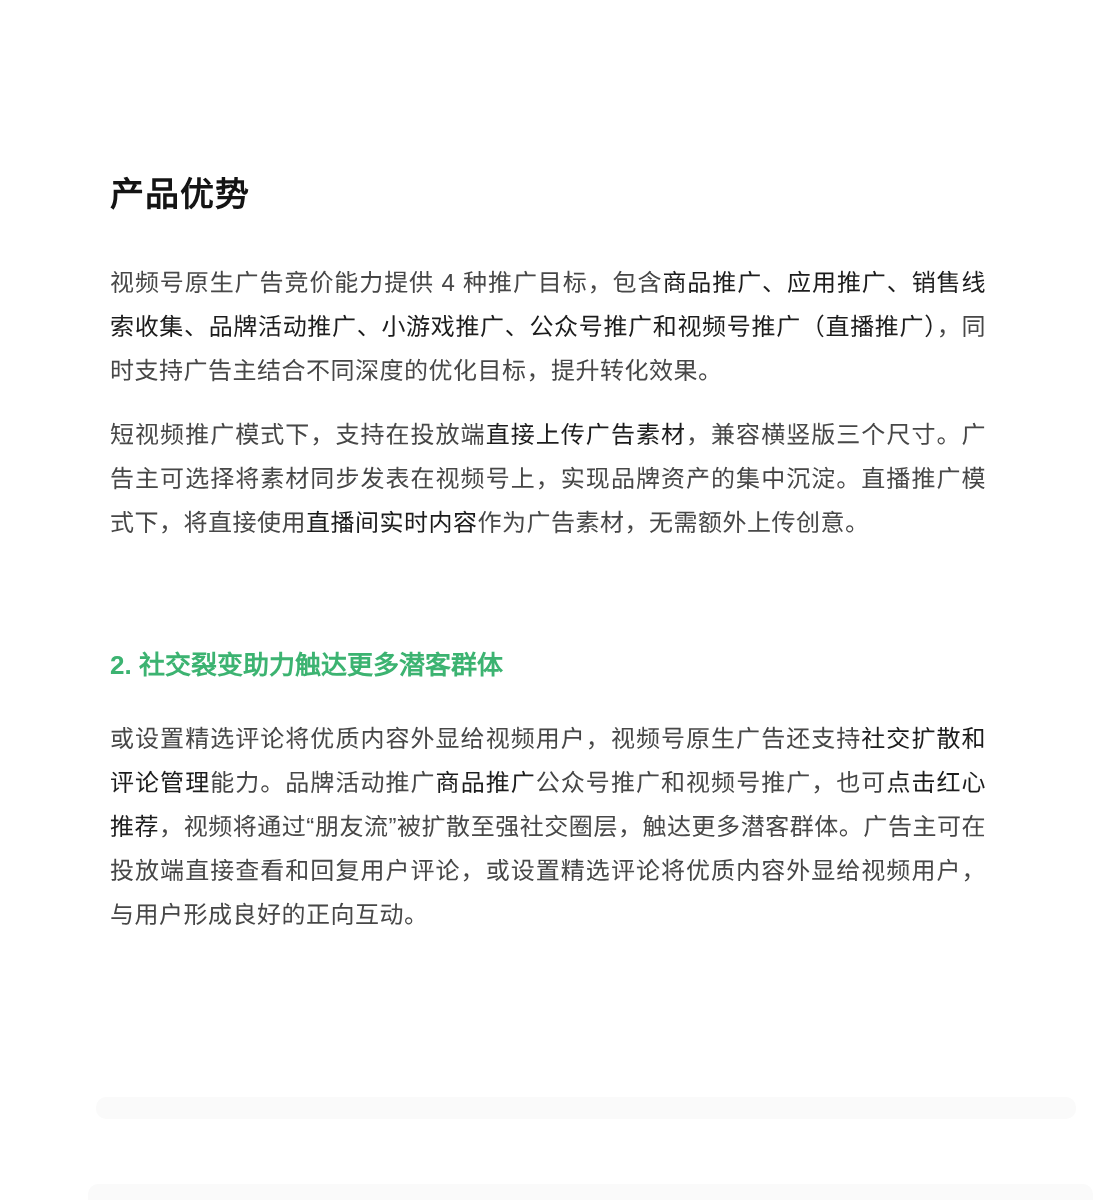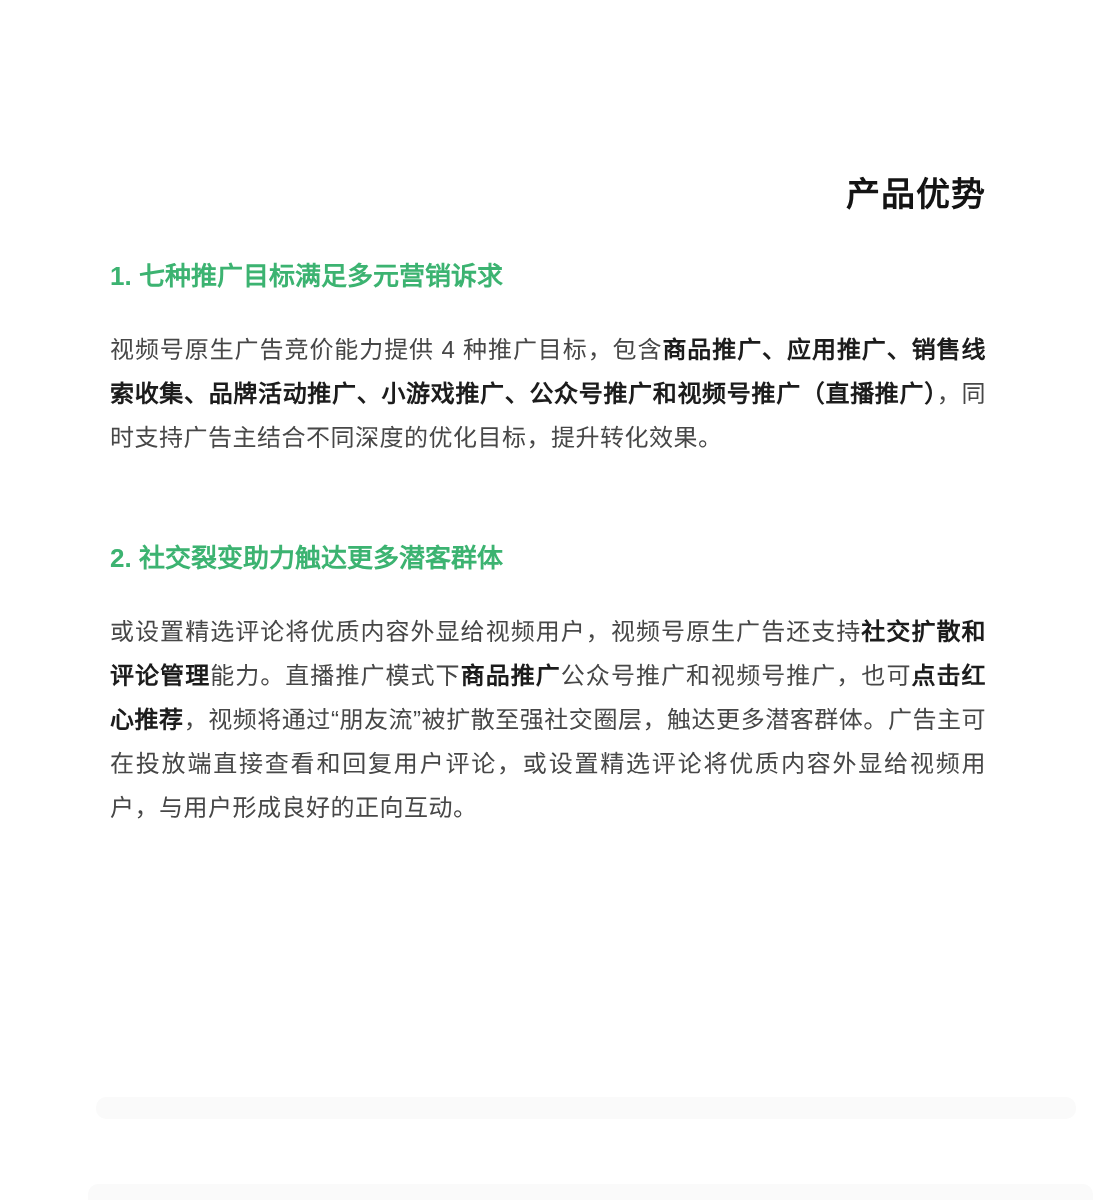--- a/index.html
+++ b/index.html
@@ -17,43 +17,43 @@
     position: absolute;
     left: 110px;
     top: 0;
     width: 876px;
   }
   .page-title {
     margin: 176px 0 16px 0;
     font-size: 34px;
     font-weight: 700;
     color: #141414;
-    text-align: right;
+    text-align: left;
     line-height: 37px;
     letter-spacing: 1px;
   }
   .section-1 { margin-top: 48px; }
-  .section-2 { margin-top: 83px; }
+  .section-2 { margin-top: 105px; }
   .section-heading {
     margin: 0 0 36px 0;
     font-size: 26px;
     font-weight: 700;
     color: var(--accent);
     line-height: 31px;
   }
   .paragraphs p {
     margin: 0 0 20px 0;
     font-size: 24px;
     line-height: 44px;
     color: #474747;
     text-align: justify;
     letter-spacing: 0.5px;
   }
   .paragraphs p strong {
-    font-weight: 700;
+    font-weight: 400;
     color: #1c1c1c;
   }
   .card-top {
     position: absolute;
     left: 96px;
     top: 1097px;
     width: 980px;
     height: 22px;
     background: #fafafa;
     border-radius: 10px;
@@ -69,29 +69,29 @@
   }
 </style>
 </head>
 <body>
 
 <div class="content">
 
   <h1 class="page-title">产品优势</h1>
 
   <section class="section-1">
-    <h2 class="section-heading">1. 七种推广目标满足多元营销诉求</h2>
     <div class="paragraphs">
         <p><span>视频号原生广告竞价能力提供 4 种推广目标，包含</span><strong>商品推广、应用推广、销售线索收集、品牌活动推广、小游戏推广、公众号推广和视频号推广（直播推广）</strong><span>，同时支持广告主结合不同深度的优化目标，提升转化效果。</span></p>
+        <p><span>短视频推广模式下，支持在投放端</span><strong>直接上传广告素材</strong><span>，兼容横竖版三个尺寸。广告主可选择将素材同步发表在视频号上，实现品牌资产的集中沉淀。直播推广模式下，将直接使用</span><strong>直播间实时内容</strong><span>作为广告素材，无需额外上传创意。</span></p>
       </div>
   </section>
 
   <section class="section-2">
     <h2 class="section-heading">2. 社交裂变助力触达更多潜客群体</h2>
     <div class="paragraphs">
-        <p><span>或设置精选评论将优质内容外显给视频用户，视频号原生广告还支持</span><strong>社交扩散和评论管理</strong><span>能力。直播推广模式下</span><strong>商品推广</strong><span>公众号推广和视频号推广，也可</span><strong>点击红心推荐</strong><span>，视频将通过“朋友流”被扩散至强社交圈层，触达更多潜客群体。广告主可在投放端直接查看和回复用户评论，或设置精选评论将优质内容外显给视频用户，与用户形成良好的正向互动。</span></p>
+        <p><span>或设置精选评论将优质内容外显给视频用户，视频号原生广告还支持</span><strong>社交扩散和评论管理</strong><span>能力。品牌活动推广</span><strong>商品推广</strong><span>公众号推广和视频号推广，也可</span><strong>点击红心推荐</strong><span>，视频将通过“朋友流”被扩散至强社交圈层，触达更多潜客群体。广告主可在投放端直接查看和回复用户评论，或设置精选评论将优质内容外显给视频用户，与用户形成良好的正向互动。</span></p>
       </div>
   </section>
 
 </div>
 
 <div class="card-top"></div>
 <div class="bottom-strip"></div>
 
 </body></html>

